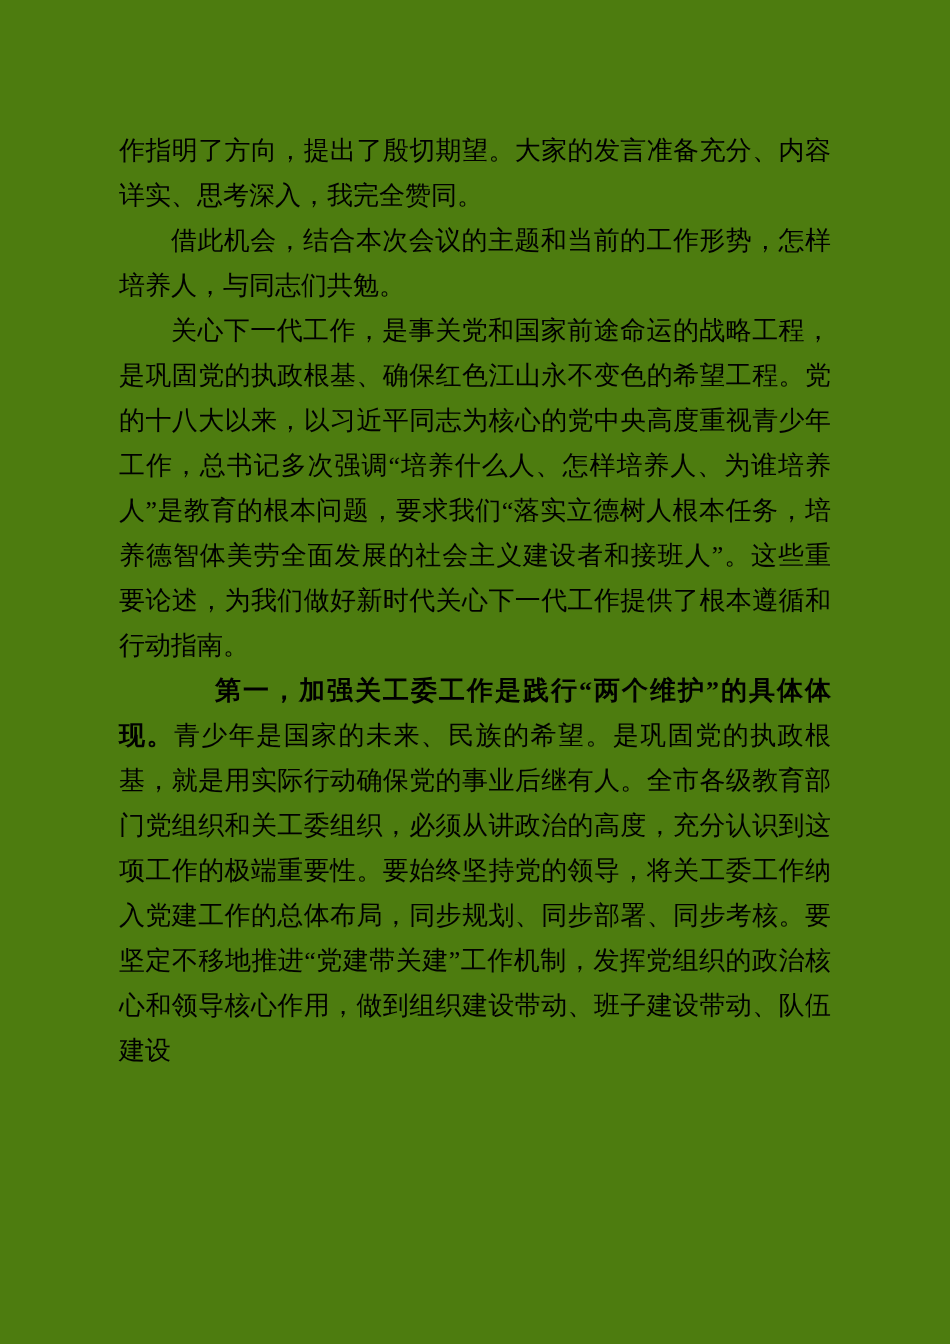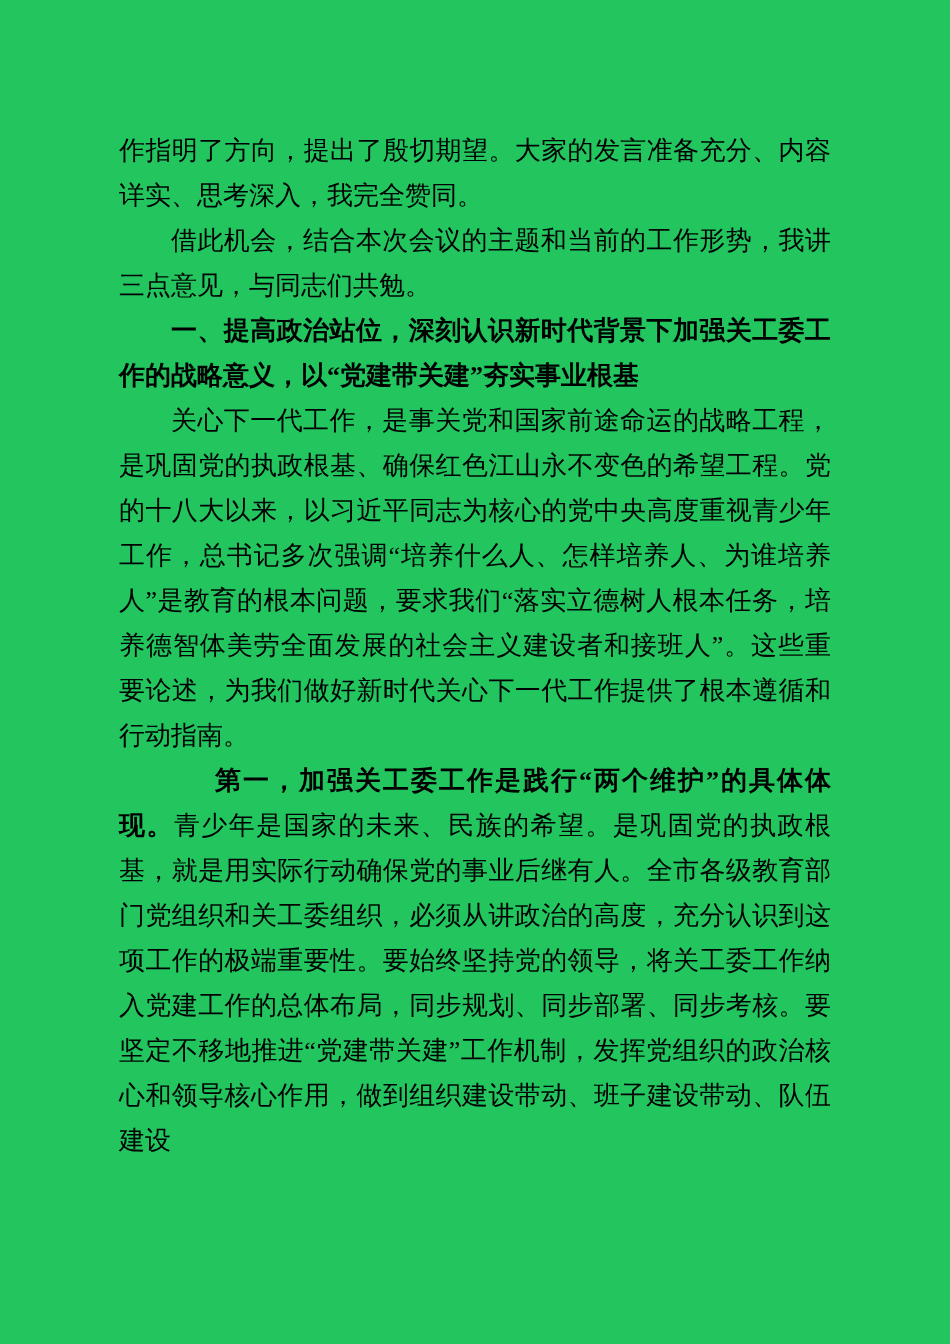--- a/index.html
+++ b/index.html
@@ -14,21 +14,21 @@
     overflow: hidden;
     font-family: "Liberation Serif", "DejaVu Serif", serif;
     color: #000000;
   }
   .page {
     position: absolute;
     left: 0;
     top: 0;
     width: 950px;
     height: 1344px;
-    background: #22c55e;
+    background: #4d7c0f;
   }
   .content {
     position: absolute;
     left: 119px;
     top: 128px;
     width: 712px;
     font-size: 26px;
     line-height: 45px;
     text-align: justify;
     text-justify: inter-ideograph;
@@ -51,22 +51,21 @@
   }
 </style>
 </head>
 <body>
 
 <div class="page">
   <div class="content">
 
     <p class="noindent">作指明了方向，提出了殷切期望。大家的发言准备充分、内容详实、思考深入，我完全赞同。</p>
 
-    <p>借此机会，结合本次会议的主题和当前的工作形势，我讲三点意见，与同志们共勉。</p>
+    <p>借此机会，结合本次会议的主题和当前的工作形势，怎样培养人，与同志们共勉。</p>
 
-    <p class="heading">一、提高政治站位，深刻认识新时代背景下加强关工委工作的战略意义，以“党建带关建”夯实事业根基</p>
 
     <p>关心下一代工作，是事关党和国家前途命运的战略工程，是巩固党的执政根基、确保红色江山永不变色的希望工程。党的十八大以来，以习近平同志为核心的党中央高度重视青少年工作，总书记多次强调“培养什么人、怎样培养人、为谁培养人”是教育的根本问题，要求我们“落实立德树人根本任务，培养德智体美劳全面发展的社会主义建设者和接班人”。这些重要论述，为我们做好新时代关心下一代工作提供了根本遵循和行动指南。</p>
 
     <p><strong>第一，加强关工委工作是践行“两个维护”的具体体现。</strong><span>青少年是国家的未来、民族的希望。是巩固党的执政根基，就是用实际行动确保党的事业后继有人。全市各级教育部门党组织和关工委组织，必须从讲政治的高度，充分认识到这项工作的极端重要性。要始终坚持党的领导，将关工委工作纳入党建工作的总体布局，同步规划、同步部署、同步考核。要坚定不移地推进“党建带关建”工作机制，发挥党组织的政治核心和领导核心作用，做到组织建设带动、班子建设带动、队伍建设</span></p>
 
   </div>
 </div>
 
 </body></html>

